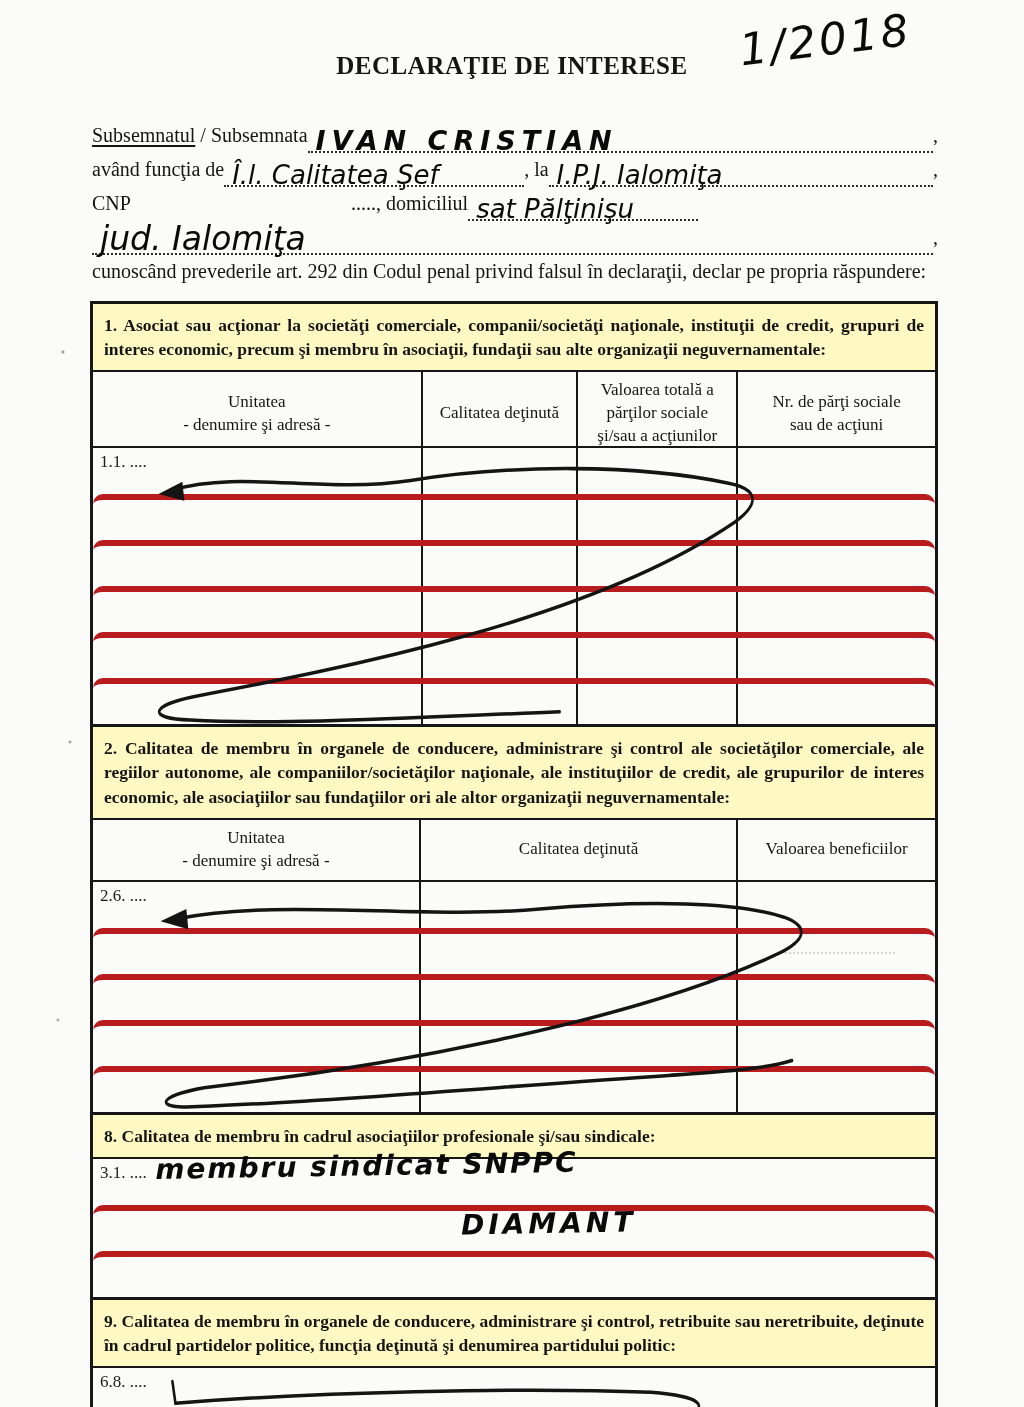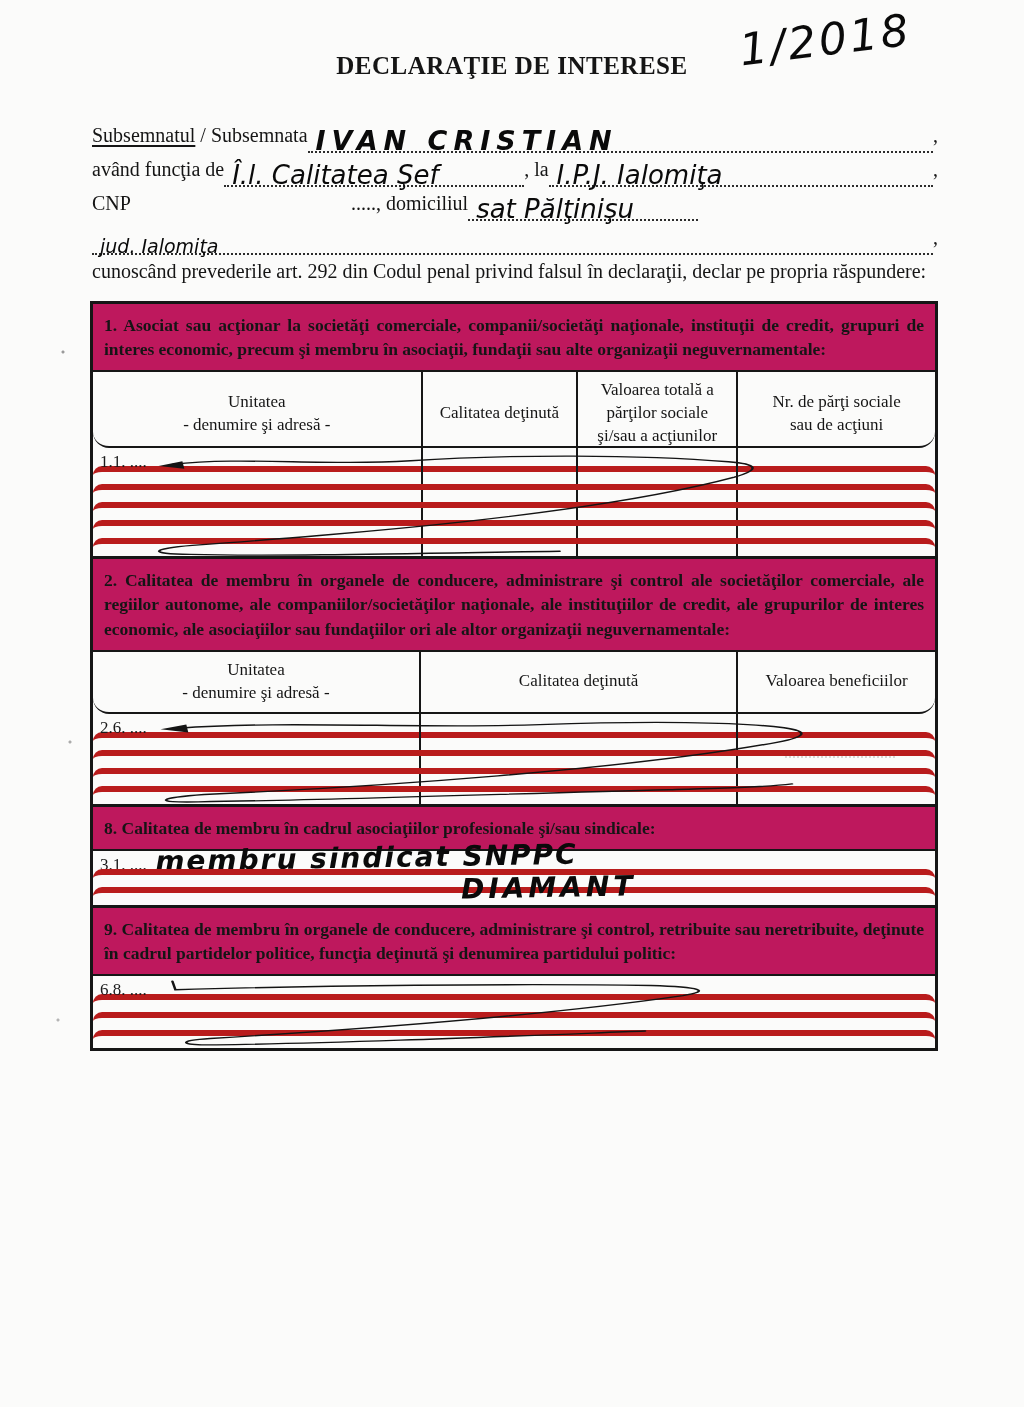--- a/index.html
+++ b/index.html
@@ -45,49 +45,49 @@
   .comma{flex:0 0 auto;}
   .hw{
     font-family:"DejaVu Sans", sans-serif;font-style:italic;color:#0a0a0a;
     white-space:nowrap;
   }
   .hw-slot{position:absolute;left:8px;bottom:-5px;}
   .hw-name{font-size:27px;font-weight:600;letter-spacing:6px;transform:rotate(-1deg);transform-origin:left bottom;}
   .hw-func{font-size:26px;font-weight:500;transform:rotate(-1deg);transform-origin:left bottom;}
   .hw-inst{font-size:26px;font-weight:500;transform:rotate(-1.5deg);transform-origin:left bottom;}
   .hw-dom{font-size:26px;font-weight:500;transform:rotate(-2deg);transform-origin:left bottom;}
-  .hw-county{font-size:19px;font-weight:500;transform:rotate(-1deg);transform-origin:left bottom;}
+  .hw-county{font-size:33px;font-weight:500;transform:rotate(-1deg);transform-origin:left bottom;}
   .disclaimer{margin-top:6px;font-size:20px;}
 
   .box{
     position:relative;
     margin:18px 0 0 90px;width:848px;
     border:3px solid #161616;
     box-sizing:border-box;
   }
   .section{position:relative;}
   .section + .section{border-top:3px solid #161616;}
   .band{
-    background:#be185d;
+    background:#fef9c3;
     border-bottom:2px solid #161616;
     font-weight:bold;font-size:17.5px;line-height:1.38;
     padding:9px 11px;text-align:justify;
   }
-  .thead{display:grid;border-bottom:2px solid #161616;border-radius:16px;}
+  .thead{display:grid;border-bottom:2px solid #161616;}
   .t1cols{grid-template-columns:38.9% 18.5% 19.0% 23.6%;}
   .t2cols{grid-template-columns:38.7% 37.7% 23.6%;}
   .th{
     display:flex;flex-direction:column;justify-content:center;align-items:center;
     text-align:center;font-size:17px;line-height:1.35;padding:7px 4px;box-sizing:border-box;
   }
   .th + .th{border-left:2px solid #161616;}
   .t1head{height:74px;}
   .t2head{height:60px;}
   .rows{position:relative;}
-  .row{display:grid;height:18px;box-sizing:border-box;}
+  .row{display:grid;height:46px;box-sizing:border-box;}
   .row + .row{border-top:6px solid #b91c1c;border-radius:10px;}
   .cell{box-sizing:border-box;}
   .cell + .cell{border-left:2px solid #161616;}
   .rowlabel{
     font-size:17px;padding:4px 0 0 7px;color:#1b1b1b;
   }
   .fullrow{position:relative;}
   .strike{
     position:absolute;inset:0;width:100%;height:100%;pointer-events:none;
   }

